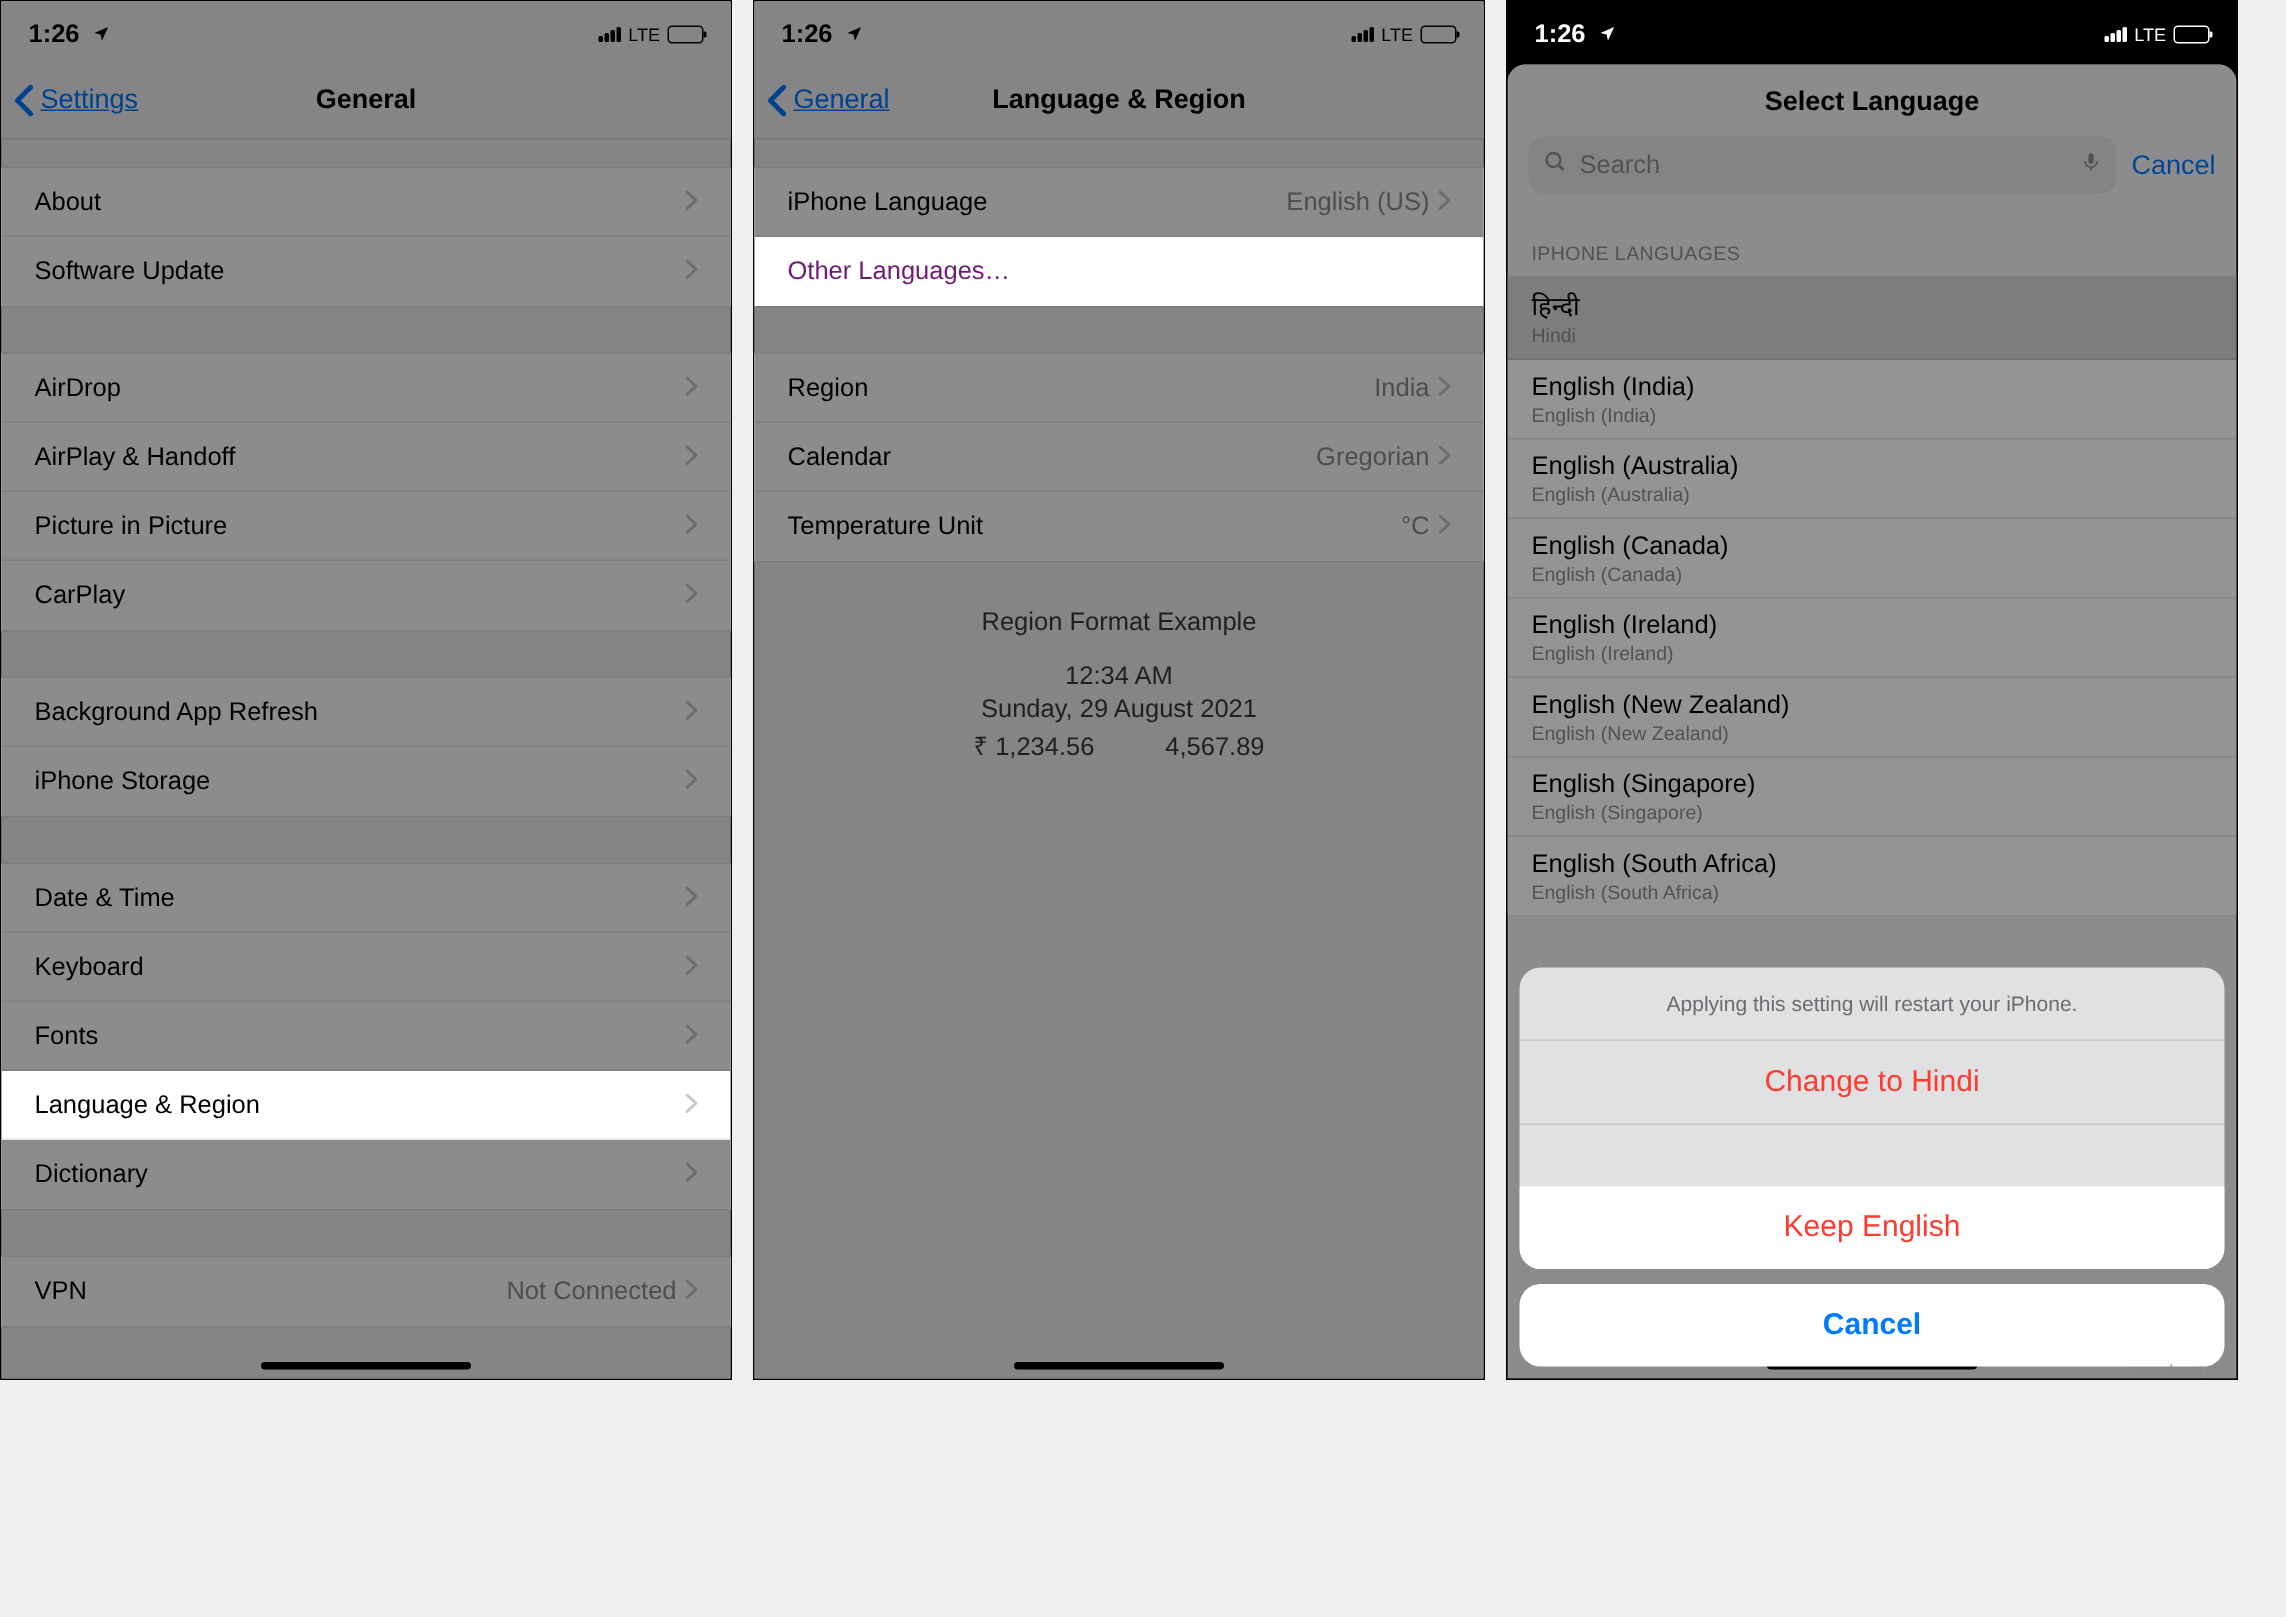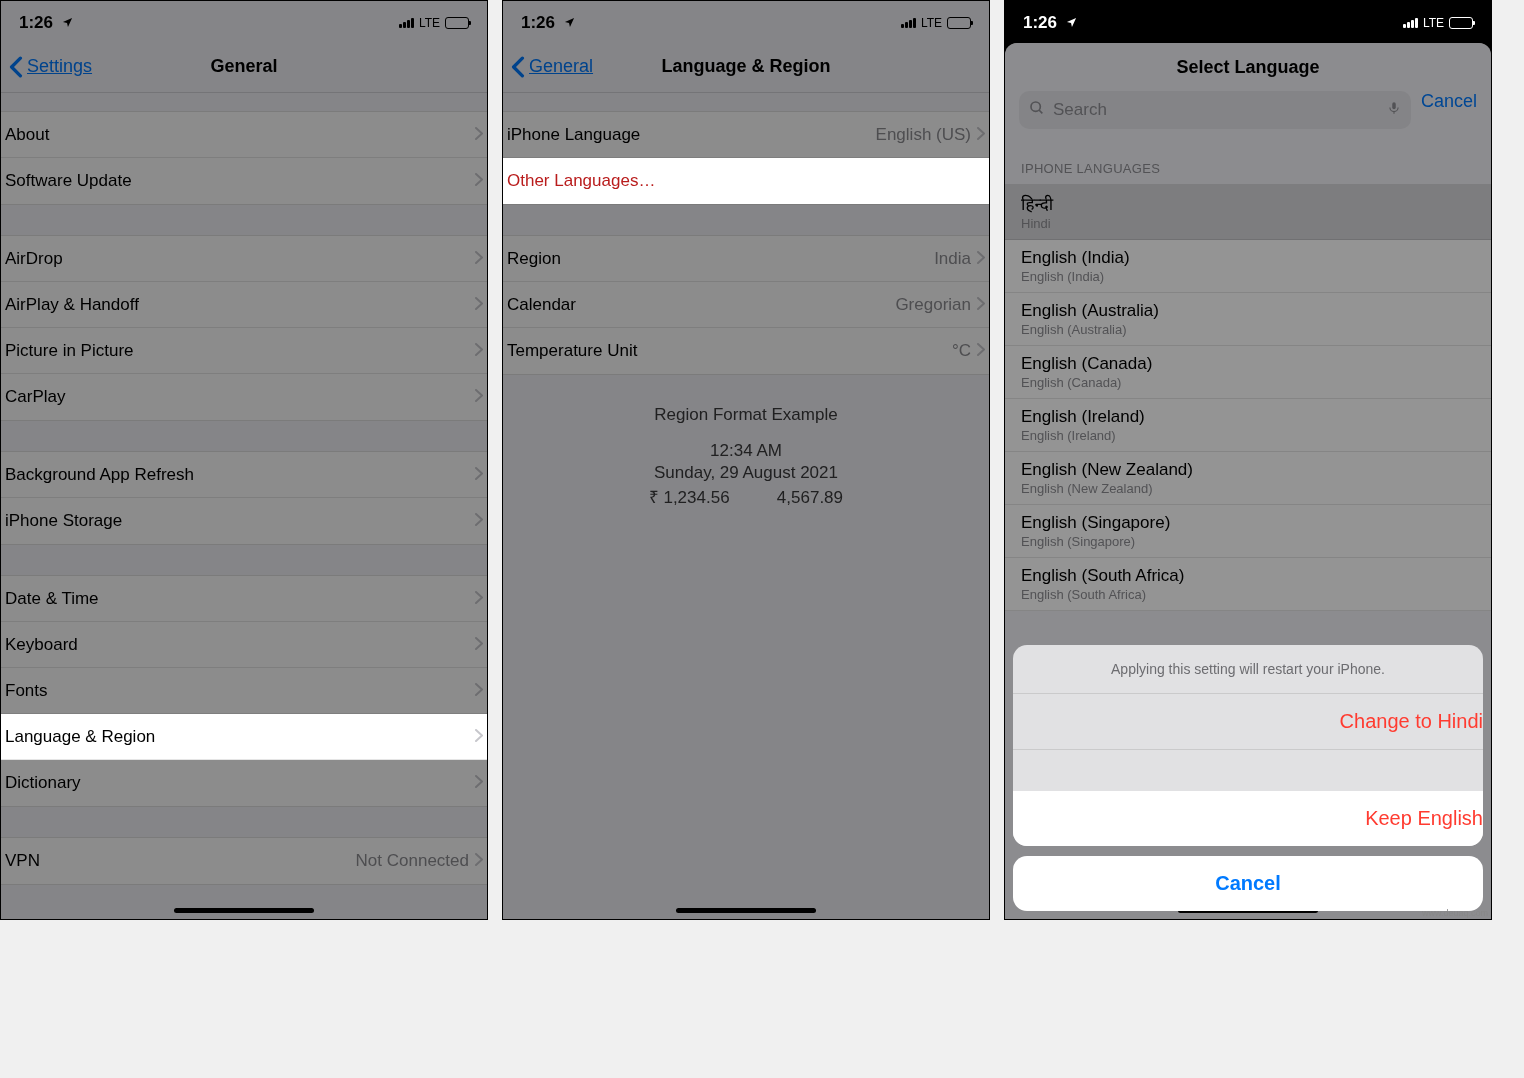--- a/index.html
+++ b/index.html
@@ -16,49 +16,49 @@
   .battery { width: 24px; height: 12px; border: 1px solid currentColor; border-radius: 3px; position: relative; }
   .battery::after { content: ""; position: absolute; right: -3px; top: 3px; width: 2px; height: 4px; background: currentColor; border-radius: 0 1px 1px 0; }
   .battery-fill { width: 85%; height: 100%; background: currentColor; border-radius: 1px; }
   .loc-icon { margin-left: 3px; }
   .nav-bar { display: flex; align-items: center; height: 52px; background: #f2f2f7; border-bottom: 1px solid rgba(0,0,0,0.12); position: relative; }
   .nav-back { display: flex; align-items: center; color: #007aff; font-size: 18px; padding-left: 8px; cursor: pointer; text-decoration: underline; }
   .nav-back svg { width: 14px; height: 22px; margin-right: 4px; }
   .nav-title { position: absolute; left: 0; right: 0; text-align: center; font-size: 18px; font-weight: 600; pointer-events: none; }
   .cell-group { margin-top: 30px; background: #fff; border-top: 1px solid rgba(0,0,0,0.12); border-bottom: 1px solid rgba(0,0,0,0.12); }
   .cell-group.first { margin-top: 18px; }
-  .cell { display: flex; align-items: center; height: 46px; padding: 0 4px; border-bottom: 1px solid rgba(0,0,0,0.10); background: #fff; font-size: 17px; color: #000; }
+  .cell { display: flex; align-items: center; height: 46px; padding: 0 22px; border-bottom: 1px solid rgba(0,0,0,0.10); background: #fff; font-size: 17px; color: #000; }
   .cell:last-child { border-bottom: none; }
   .cell .label { flex: 1; }
   .cell .value { color: #8e8e93; margin-right: 6px; }
   .cell .chev { color: #c7c7cc; }
   .cell.highlight { position: relative; z-index: 20; }
-  .cell.link .label { color: #b91c1c; }
+  .cell.link .label { color: #701a75; }
   .region-example { text-align: center; color: #3b3b3d; font-size: 17px; padding: 30px 0; }
   .region-example .line { margin-top: 2px; }
   .home-indicator { position: absolute; bottom: 6px; left: 50%; transform: translateX(-50%); width: 140px; height: 5px; background: #000; border-radius: 3px; z-index: 20; }
   
   .p3-body { position: absolute; top: 42px; left: 0; right: 0; bottom: 0; background: #f2f2f7; border-radius: 12px 12px 0 0; overflow: hidden; }
   .p3-dimmed-overlay { position: absolute; top: 42px; left: 0; right: 0; bottom: 0; background: rgba(0,0,0,0.42); z-index: 30; border-radius: 12px 12px 0 0; }
   .p3-header { height: 48px; display: flex; align-items: center; justify-content: center; font-size: 18px; font-weight: 600; }
-  .p3-search-row { display: flex; padding: 0 14px 10px 14px; gap: 10px; }
+  .p3-search-row { display: flex; align-items: center; padding: 0 14px 10px 14px; gap: 10px; }
   .p3-search { flex: 1; display: flex; align-items: center; background: #e4e4e9; border-radius: 10px; height: 38px; padding: 0 10px; color: #8e8e93; font-size: 17px; }
   .p3-search .mag { margin-right: 8px; }
   .p3-search .ph { flex: 1; }
   .p3-cancel { color: #007aff; font-size: 18px; }
   .p3-section-header { font-size: 13px; color: #8e8e93; padding: 22px 16px 8px 16px; letter-spacing: 0.3px; }
   .lang-cell { padding: 8px 16px; border-bottom: 1px solid rgba(0,0,0,0.10); background: #fff; }
   .lang-cell .primary { font-size: 17px; }
   .lang-cell .sub { font-size: 13px; color: #8e8e93; margin-top: 1px; }
   .lang-cell.sel { background: #d7d7db; }
   
   .action-sheet { position: absolute; left: 8px; right: 8px; bottom: 8px; z-index: 40; }
   .as-card { background: rgba(232,232,234,0.92); border-radius: 14px; overflow: hidden; }
   .as-msg { font-size: 14px; color: #6c6c70; text-align: center; padding: 16px 20px; border-bottom: 1px solid rgba(0,0,0,0.10); }
-  .as-btn { text-align: right; padding: 16px 0; font-size: 20px; color: #ff3b30; border-bottom: 1px solid rgba(0,0,0,0.10); cursor: pointer; }
+  .as-btn { text-align: center; padding: 16px 0; font-size: 20px; color: #ff3b30; border-bottom: 1px solid rgba(0,0,0,0.10); cursor: pointer; }
   .as-btn.bright { background: #fff; margin-top: 41px; }
   .as-btn:last-child { border-bottom: none; }
   .as-cancel { margin-top: 10px; background: #fff; text-align: center; padding: 16px 0; font-size: 20px; color: #007aff; font-weight: 600; border-radius: 14px; cursor: pointer; }
   .watermark { position: absolute; bottom: 0; right: 0; font-size: 9px; color: #888; z-index: 999; background: transparent; padding: 1px 3px; margin-left: 40px; }
 </style>
 </head>
 <body>
 
 <div class="phone dimmed">
   <div class="status-bar">

